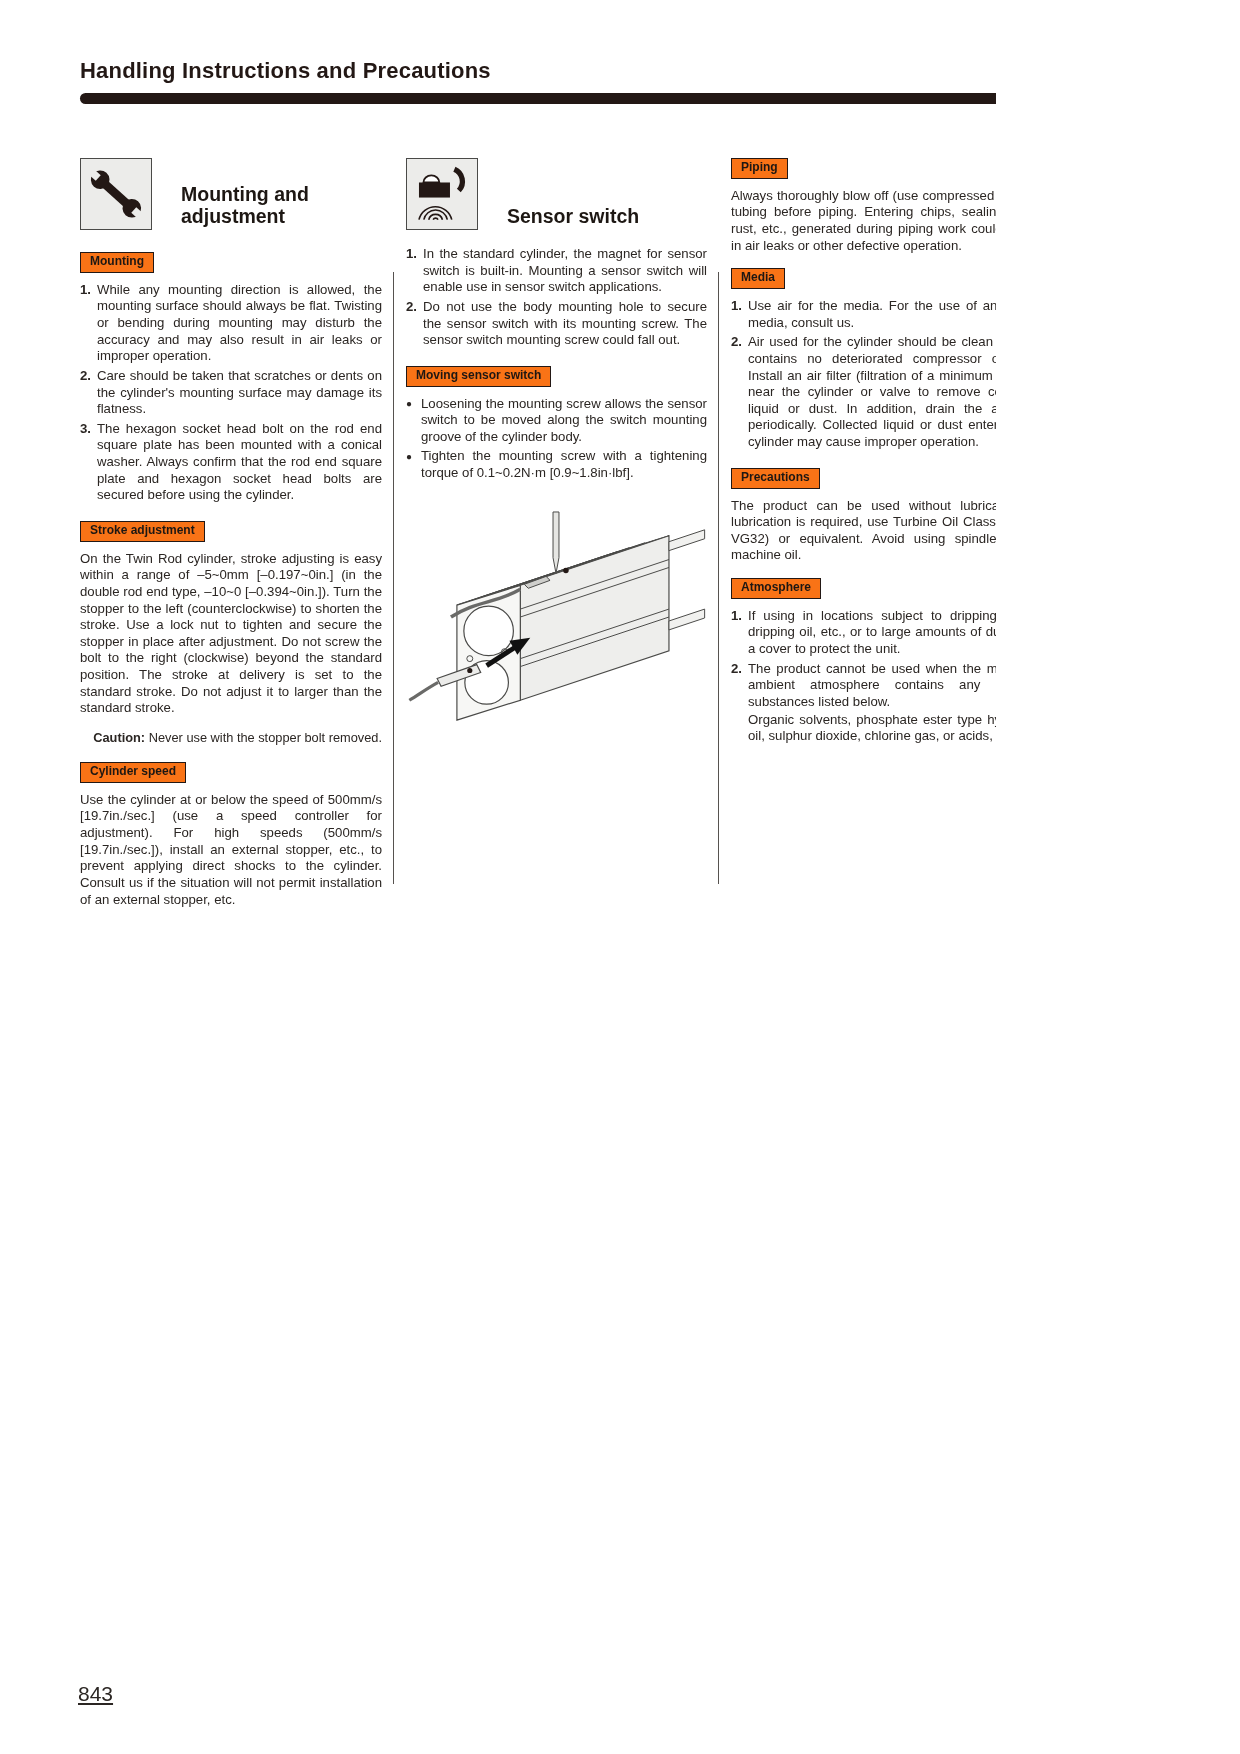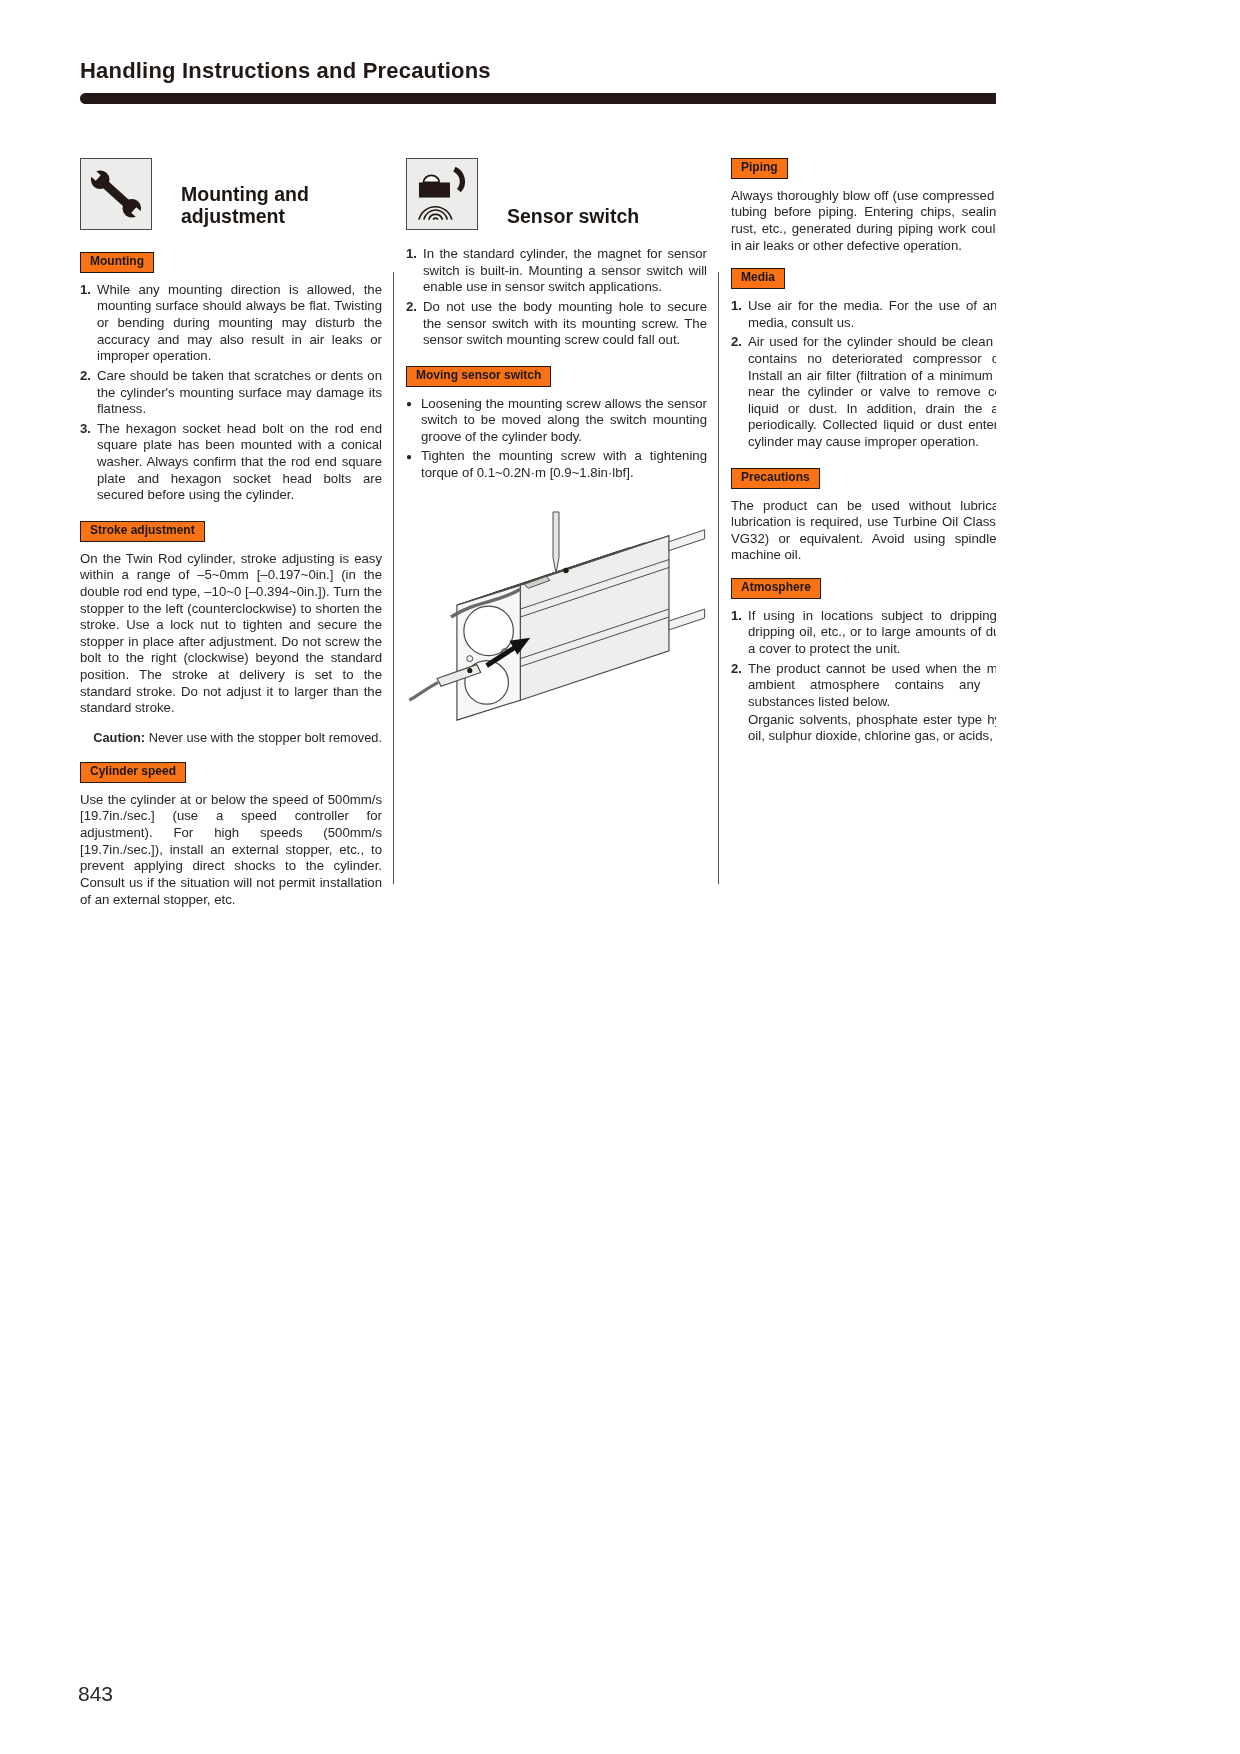--- a/index.html
+++ b/index.html
@@ -46,21 +46,21 @@
   .item{display:flex;margin-bottom:3px;}
   .item .n{flex:none;width:17px;font-weight:bold;}
   .item .t{flex:1;text-align:justify;}
   .bullet .n{width:15px;font-weight:normal;font-size:10px;padding-top:2.5px;}
   .subnote{margin-top:1px;text-align:justify;}
   .caution{margin:13px 0 0 4px;font-size:12.8px;line-height:1.25;text-align:right;}
   .caution .cl{font-weight:bold;}
   
   .illustration{margin-top:28px;width:300px;height:218px;}
   
-  .page-num{position:absolute;left:78px;top:1682px;font-size:21px;color:#2b2623;}
+  .page-num{position:absolute;left:78px;top:1682px;font-size:21px;color:#2b2623;text-decoration:underline;}
 </style>
 </head>
 <body>
 
 <div class="page">
 
   <div class="header-title">Handling Instructions and Precautions</div>
   <div class="header-bar"></div>
 
   <div class="vdivider vd1"></div>

